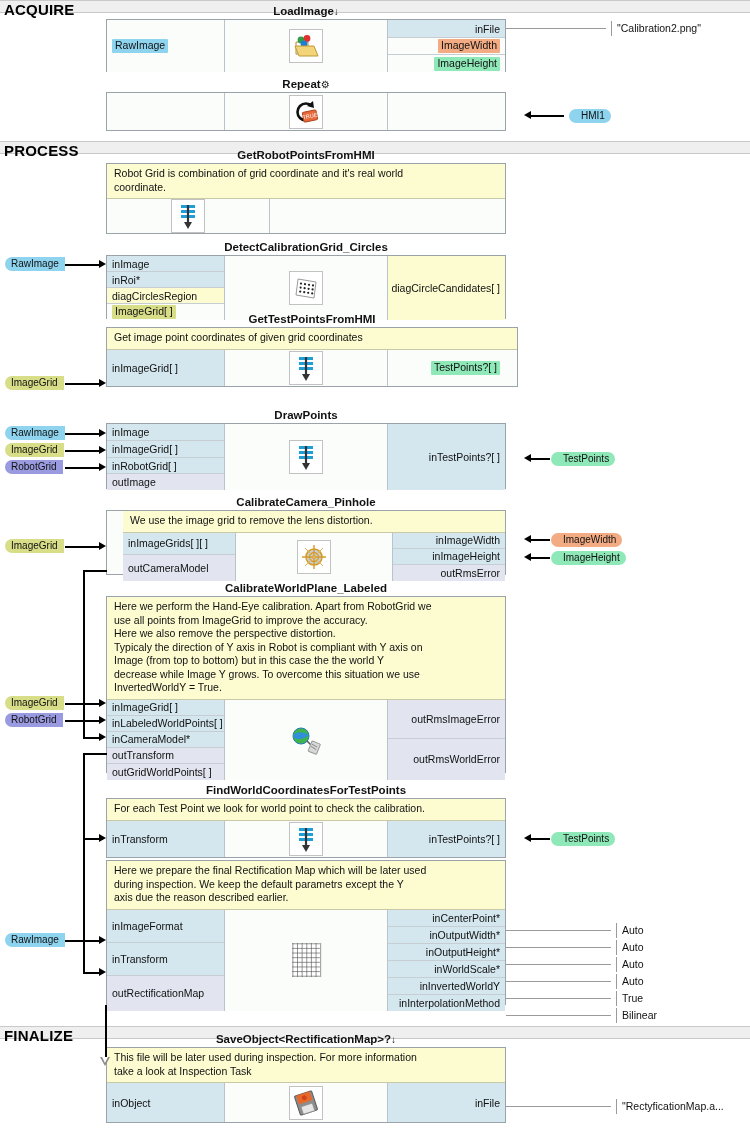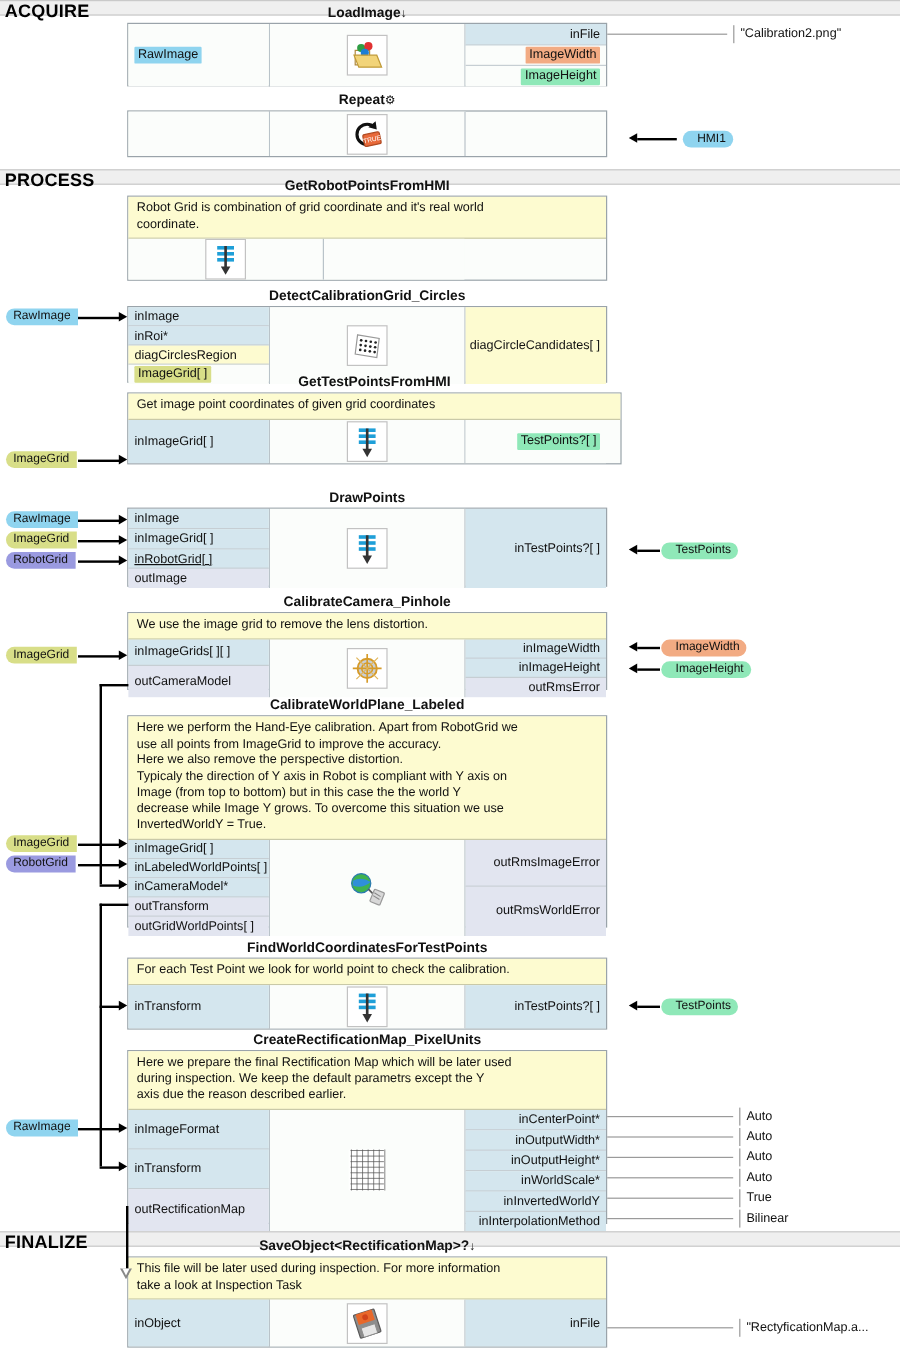--- a/index.html
+++ b/index.html
@@ -370,21 +370,21 @@
   <div class="hline" style="left:65px; top:383px; width:35px;"></div>
   <div class="arrowhead" style="left:99px; top:379px;"></div>
 
   <div class="block" style="left:106px; top:408px; width:400px;">
     <div class="block-title">DrawPoints</div>
     <div class="block-body" style="height:66px;">
       <div class="cols">
         <div class="col-in">
           <div class="port" style="height:17px;">inImage</div>
           <div class="port" style="height:17px;">inImageGrid[ ]</div>
-          <div class="port" style="height:16px;text-decoration:underline;">inRobotGrid[ ]</div>
+          <div class="port" style="height:16px;">inRobotGrid[ ]</div>
           <div class="port out" style="height:16px;">outImage</div>
         </div>
         <div class="col-mid">
           <div class="icon-box">
             <svg width="26" height="28" viewBox="0 0 26 28">
               <rect x="6" y="3" width="14" height="3" fill="#1f9fd8"></rect>
               <rect x="6" y="8" width="14" height="3" fill="#1f9fd8"></rect>
               <rect x="6" y="13" width="14" height="3" fill="#1f9fd8"></rect>
               <path d="M13 3 L13 22" stroke="#333" stroke-width="2.2"></path>
               <path d="M13 27 L9 20 L17 20 Z" fill="#333"></path>
@@ -405,21 +405,21 @@
   <div class="hline" style="left:65px; top:467px; width:35px;"></div>
   <div class="arrowhead" style="left:99px; top:429px;"></div>
   <div class="arrowhead" style="left:99px; top:446px;"></div>
   <div class="arrowhead" style="left:99px; top:463px;"></div>
   <div class="hline" style="left:531px; top:458px; width:19px;"></div>
   <div class="arrowhead leftdir" style="left:524px; top:454px;"></div>
   <div class="pill rounded p-green" style="left:551px; top:452px;">TestPoints</div>
 
   <div class="block" style="left:106px; top:495px; width:400px;">
     <div class="block-title">CalibrateCamera_Pinhole</div>
-    <div class="block-body" style="height:65px;">
+    <div class="block-body" style="height:65px;padding-left:16px;">
       <div class="comment">We use the image grid to remove the lens distortion.</div>
       <div class="cols">
         <div class="col-in">
           <div class="port" style="height:22px;">inImageGrids[ ][ ]</div>
           <div class="port out grow">outCameraModel</div>
         </div>
         <div class="col-mid">
           <div class="icon-box">
             <svg width="28" height="28" viewBox="0 0 28 28">
               <circle cx="14" cy="14" r="8" fill="#c9cfd6" stroke="#d69b2a" stroke-width="1.6"></circle>
@@ -520,21 +520,20 @@
         </div>
       </div>
     </div>
   </div>
   <div class="arrowhead" style="left:99px; top:834px;"></div>
   <div class="hline" style="left:531px; top:838px; width:19px;"></div>
   <div class="arrowhead leftdir" style="left:524px; top:834px;"></div>
   <div class="pill rounded p-green" style="left:551px; top:832px;">TestPoints</div>
 
   <div class="block" style="left:106px; top:860px; width:400px;">
-    <div class="block-title">CreateRectificationMap_PixelUnits</div>
     <div class="block-body" style="height:145px;">
       <div class="comment">Here we prepare the final Rectification Map which will be later used
   during inspection. We keep the default parametrs except the Y
   axis due the reason described earlier.</div>
       <div class="cols">
         <div class="col-in">
           <div class="port" style="height:33px;">inImageFormat</div>
           <div class="port" style="height:33px;">inTransform</div>
           <div class="port out grow">outRectificationMap</div>
         </div>

